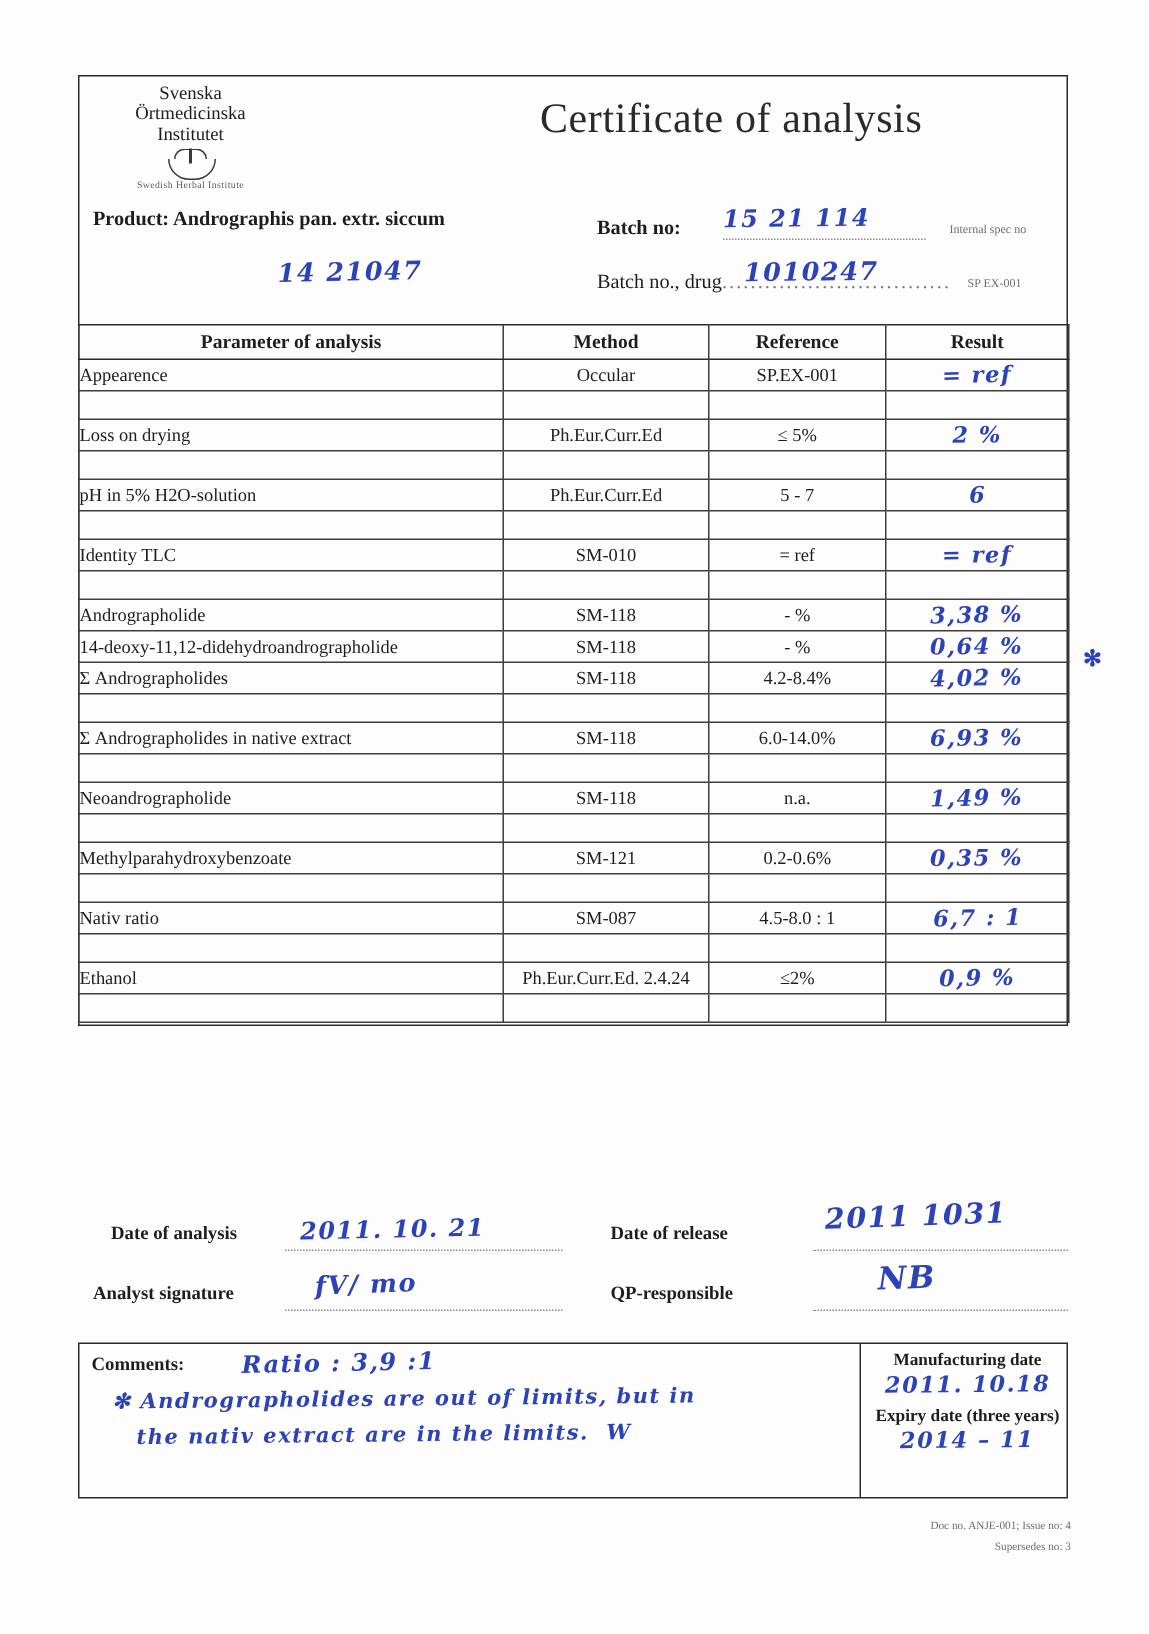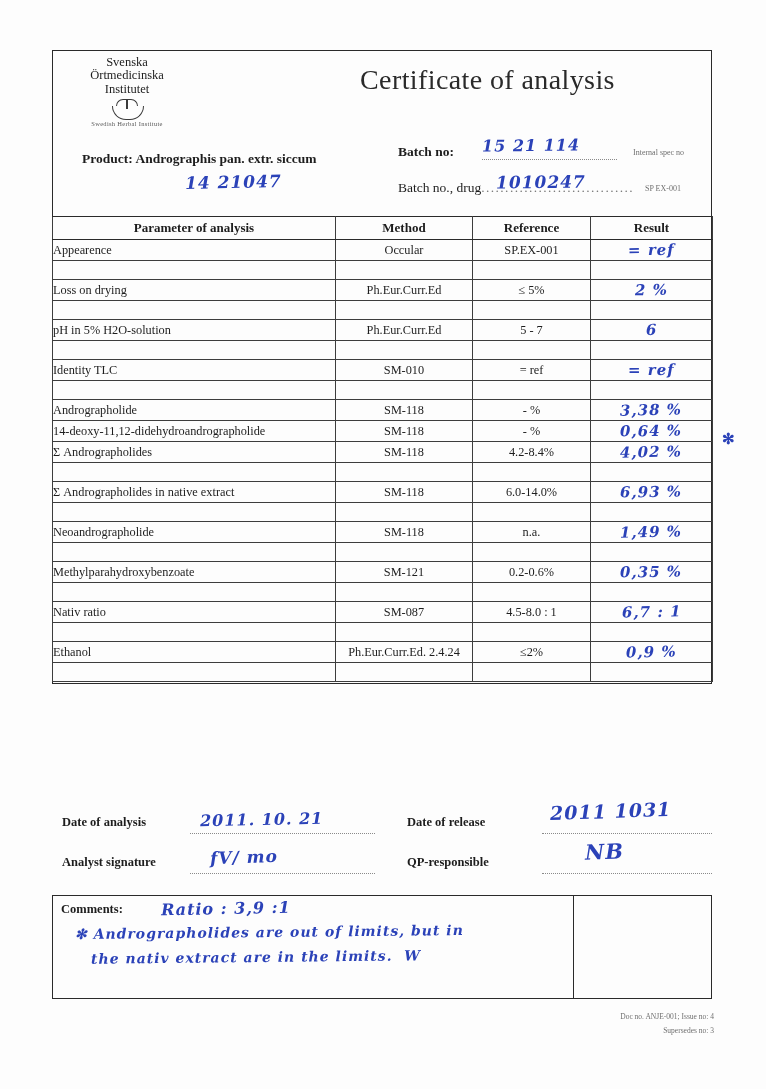--- a/index.html
+++ b/index.html
@@ -48,21 +48,21 @@
   .logo .sub{font-size:6.5px;color:#5a5a5a;letter-spacing:.3px;margin-top:2px;font-family:"Liberation Serif",serif;}
 
   
   .title{
     position:absolute;left:360px;top:64px;width:340px;
     font-size:28px;letter-spacing:.4px;color:#2a2a2a;
     font-family:"Liberation Serif",serif;
   }
 
   
-  .product{position:absolute;left:62px;top:151px;font-size:13.5px;font-weight:bold;margin-left:20px;}
+  .product{position:absolute;left:62px;top:138px;font-size:13.5px;font-weight:bold;}
   .prevbatch{position:absolute;left:62px;top:180px;font-size:13.5px;}
   .dots{letter-spacing:1.4px;color:#7a7a7a;}
 
   .batchno{position:absolute;left:398px;top:144px;font-size:13.5px;font-weight:bold;}
   .batchdrug{position:absolute;left:398px;top:180px;font-size:13.5px;}
   .ispec{position:absolute;left:633px;top:148px;font-size:8px;color:#6f6f6f;}
   .spex{position:absolute;left:645px;top:184px;font-size:8px;color:#6f6f6f;}
 
   .hwv{position:absolute;}
 
@@ -311,21 +311,21 @@
           <td></td>
           <td></td>
           <td></td>
         </tr>
       </tbody>
   </table>
 
   <div class="outmark">✻</div>
 
   <div class="sig">
-    <span class="lbl" style="left:0;top:0;text-align:right;">Date of analysis</span>
+    <span class="lbl" style="left:12px;top:0;text-align:right;">Date of analysis</span>
     <span class="line" style="left:128px;top:17px;width:185px;"></span>
     <span class="hw" style="position:absolute;left:138px;top:-5px;font-size:16px;">2011. 10. 21</span>
 
     <span class="lbl" style="left:0;top:40px;">Analyst signature</span>
     <span class="line" style="left:128px;top:57px;width:185px;"></span>
     <span class="hw s3" style="position:absolute;left:148px;top:32px;font-size:17px;">fV/ mo</span>
 
     <span class="lbl" style="left:345px;top:0;">Date of release</span>
     <span class="line" style="left:480px;top:17px;width:170px;"></span>
     <span class="hw s3" style="position:absolute;left:488px;top:-15px;font-size:19px;">2011 1031</span>
@@ -335,20 +335,26 @@
     <span class="hw s3" style="position:absolute;left:523px;top:24px;font-size:21px;">NB</span>
   </div>
 
   <div class="cbox">
     <div class="cdiv"></div>
     <span class="clabel">Comments:</span>
     <span class="hw cl1" style="font-size:16px;">Ratio : 3,9 :1</span>
     <span class="hw cl2 s2" style="font-size:14px;">✻ Andrographolides are out of limits, but in</span>
     <span class="hw cl3 s2" style="font-size:14px;">the nativ extract are in the limits.  W</span>
 
+    <div class="mfg">
+      <div class="h">Manufacturing date</div>
+      <div class="v"><span class="hw s2" style="font-size:15px;">2011. 10.18</span></div>
+      <div class="h">Expiry date (three years)</div>
+      <div class="v"><span class="hw s2" style="font-size:15px;">2014 – 11</span></div>
+    </div>
   </div>
 
   <div class="footer">
     <div>Doc no. ANJE-001; Issue no: 4</div>
     <div>Supersedes no: 3</div>
   </div>
 
 </div>
 
 </body></html>

